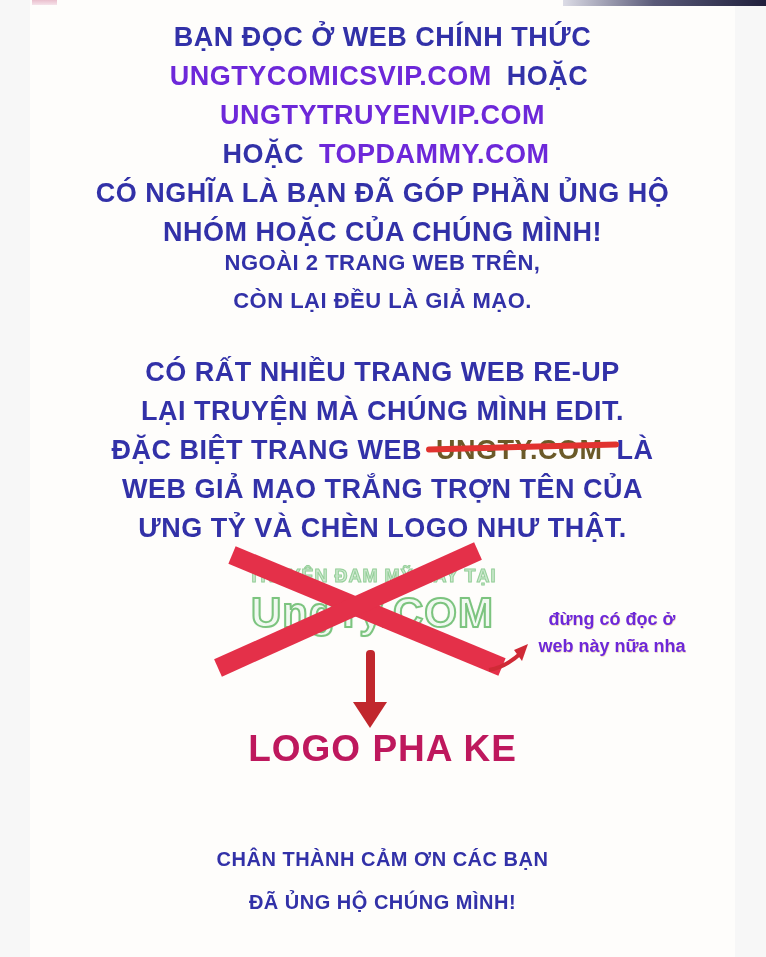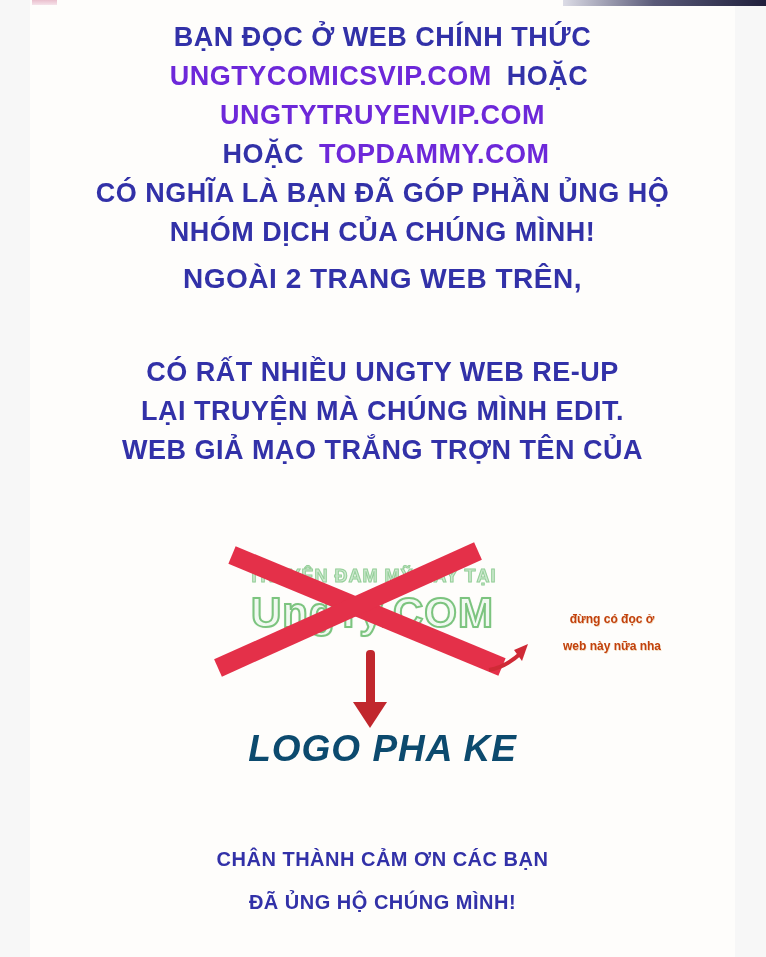--- a/index.html
+++ b/index.html
@@ -28,21 +28,21 @@
     position: absolute; left: 32px; top: 0; width: 25px; height: 5px;
     background: linear-gradient(to bottom, #eabfcd, #f6e3ea);
   }
   .block {
     position: absolute; left: 30px; width: 705px;
     text-align: center;
     font-weight: bold;
     letter-spacing: 0.5px;
   }
   .top-notice { top: 18px; font-size: 27px; line-height: 39px; }
-  .mid-a      { top: 260px; font-size: 28px; line-height: 38px; }
+  .mid-a      { top: 244px; font-size: 22px; line-height: 38px; }
   .mid-b      { top: 353px; font-size: 27px; line-height: 39px; }
   .footer-thanks { top: 838px; font-size: 20px; line-height: 43px; }
   .blue  { color: #3231a8; }
   .red   { color: #6d28d9; }
   .sp { margin: 0 7px; }
   .strike {
     position: relative;
     color: #6b5a28;
     margin: 0 6px;
     display: inline-block;
@@ -73,44 +73,43 @@
     -webkit-text-stroke: 2px #7cc47f;
     text-shadow: 0 0 2px #9ed2a0;
     white-space: nowrap;
   }
   .x-mark {
     position: absolute; left: 205px; top: 540px;
   }
   .handwritten-note {
     position: absolute; left: 512px; top: 606px; width: 200px;
     text-align: center;
-    color: #c2410c;
+    color: #6d28d9;
     font-weight: bold;
-    font-size: 12px;
+    font-size: 18px;
     line-height: 27px;
     text-shadow: 0.5px 0.5px 0 #f2dcc3;
   }
   .down-arrow-stem {
     position: absolute; left: 366px; top: 650px;
     width: 9px; height: 56px;
     background: #c1272d; border-radius: 4px;
   }
   .down-arrow-head {
     position: absolute; left: 353px; top: 702px;
     width: 0; height: 0;
     border-left: 17px solid transparent;
     border-right: 17px solid transparent;
     border-top: 26px solid #c1272d;
   }
   .fake-caption {
     position: absolute; left: 30px; top: 728px; width: 705px;
     text-align: center;
     font-size: 37px; font-weight: bold; letter-spacing: 1px;
-    color: #0c4a6e;
-    font-style: italic;
+    color: #be185d;
   }
 </style>
 </head>
 <body>
 
 <div class="page">
 
   <div class="side-margin left"></div>
   <div class="side-margin right"></div>
   <div class="top-strip"></div>
@@ -121,31 +120,38 @@
     <div>
       <span class="red">UNGTYCOMICSVIP.COM</span>
       <span class="blue sp">HOẶC</span>
       <span class="red">UNGTYTRUYENVIP.COM</span>
     </div>
     <div>
       <span class="blue sp">HOẶC</span>
       <span class="red">TOPDAMMY.COM</span>
     </div>
     <div class="blue">CÓ NGHĨA LÀ BẠN ĐÃ GÓP PHẦN ỦNG HỘ</div>
-    <div class="blue">NHÓM DỊCH CỦA CHÚNG MÌNH!</div>
+    <div class="blue">NHÓM HOẶC CỦA CHÚNG MÌNH!</div>
   </div>
 
   <div class="block mid-a">
     <div class="blue">NGOÀI 2 TRANG WEB TRÊN,</div>
+    <div class="blue">CÒN LẠI ĐỀU LÀ GIẢ MẠO.</div>
   </div>
 
   <div class="block mid-b">
-    <div class="blue">CÓ RẤT NHIỀU UNGTY WEB RE-UP</div>
+    <div class="blue">CÓ RẤT NHIỀU TRANG WEB RE-UP</div>
     <div class="blue">LẠI TRUYỆN MÀ CHÚNG MÌNH EDIT.</div>
+    <div>
+      <span class="blue">ĐẶC BIỆT TRANG WEB</span>
+      <span class="strike">UNGTY.COM</span>
+      <span class="blue">LÀ</span>
+    </div>
     <div class="blue">WEB GIẢ MẠO TRẮNG TRỢN TÊN CỦA</div>
+    <div class="blue">ƯNG TỶ VÀ CHÈN LOGO NHƯ THẬT.</div>
   </div>
 
   <div class="fake-logo">
     <div class="logo-tagline">TRUYỆN ĐAM MỸ HAY TẠI</div>
     <div class="logo-site">UngTy.COM</div>
   </div>
 
   <svg class="x-mark" width="335" height="145" viewBox="0 0 335 145">
     <line x1="27" y1="15" x2="297" y2="127" stroke="#e43049" stroke-width="19"></line>
     <line x1="273" y1="11" x2="13" y2="128" stroke="#e43049" stroke-width="19"></line>

